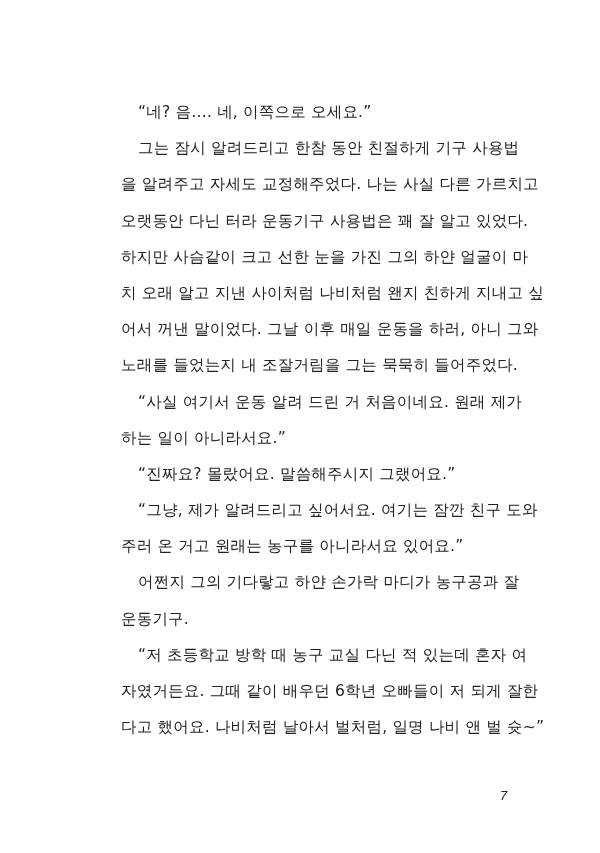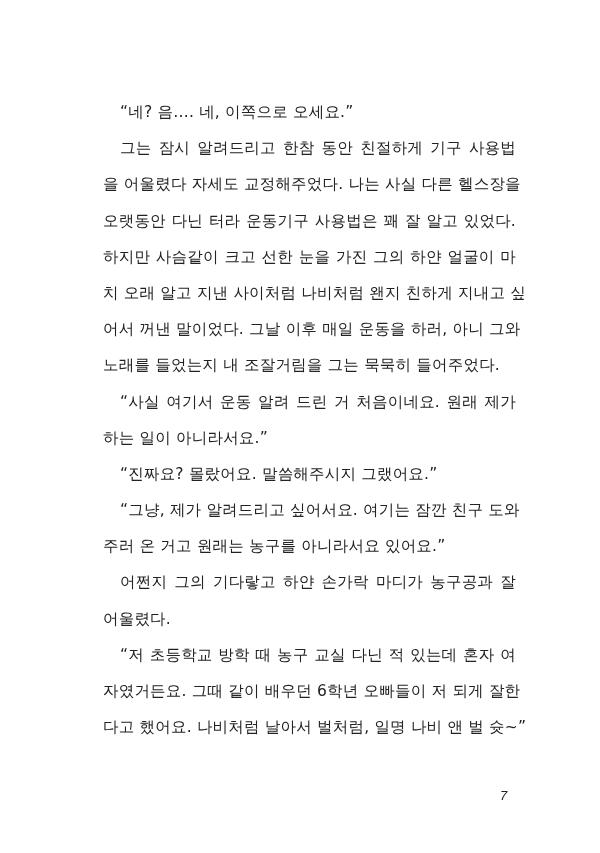--- a/index.html
+++ b/index.html
@@ -18,50 +18,51 @@
     width: 413px;
   }
   .line {
     height: 36.2px;
     line-height: 36.2px;
     font-size: 15.5px;
     white-space: nowrap;
     letter-spacing: 0.2px;
     text-align: justify;
     text-align-last: justify;
+    margin-left: 18px;
   }
   .line.indent { padding-left: 17px; }
   .line.last { text-align-last: left; }
   .page-number {
     position: absolute;
     left: 500px;
     top: 788px;
     font-size: 13px;
     font-style: italic;
     color: #222222;
     font-family: "Liberation Sans", sans-serif;
   }
 </style>
 </head>
 <body>
 
 <div class="page">
   <div class="line indent last">“네? 음…. 네, 이쪽으로 오세요.”</div>
   <div class="line indent">그는 잠시 알려드리고 한참 동안 친절하게 기구 사용법</div>
-  <div class="line">을 어울렸다 자세도 교정해주었다. 나는 사실 다른 헬스장을</div>
+  <div class="line">을 알려주고 자세도 교정해주었다. 나는 사실 다른 가르치고</div>
   <div class="line">오랫동안 다닌 터라 운동기구 사용법은 꽤 잘 알고 있었다.</div>
   <div class="line">하지만 사슴같이 크고 선한 눈을 가진 그의 하얀 얼굴이 마</div>
   <div class="line">치 오래 알고 지낸 사이처럼 나비처럼 왠지 친하게 지내고 싶</div>
   <div class="line">어서 꺼낸 말이었다. 그날 이후 매일 운동을 하러, 아니 그와</div>
   <div class="line last">노래를 들었는지 내 조잘거림을 그는 묵묵히 들어주었다.</div>
   <div class="line indent">“사실 여기서 운동 알려 드린 거 처음이네요. 원래 제가</div>
   <div class="line last">하는 일이 아니라서요.”</div>
   <div class="line indent last">“진짜요? 몰랐어요. 말씀해주시지 그랬어요.”</div>
   <div class="line indent">“그냥, 제가 알려드리고 싶어서요. 여기는 잠깐 친구 도와</div>
   <div class="line last">주러 온 거고 원래는 농구를 아니라서요 있어요.”</div>
   <div class="line indent">어쩐지 그의 기다랗고 하얀 손가락 마디가 농구공과 잘</div>
-  <div class="line last">어울렸다.</div>
+  <div class="line last">운동기구.</div>
   <div class="line indent">“저 초등학교 방학 때 농구 교실 다닌 적 있는데 혼자 여</div>
   <div class="line">자였거든요. 그때 같이 배우던 6학년 오빠들이 저 되게 잘한</div>
   <div class="line">다고 했어요. 나비처럼 날아서 벌처럼, 일명 나비 앤 벌 슛~”</div>
 </div>
 
 <div class="page-number">7</div>
 
 </body></html>

